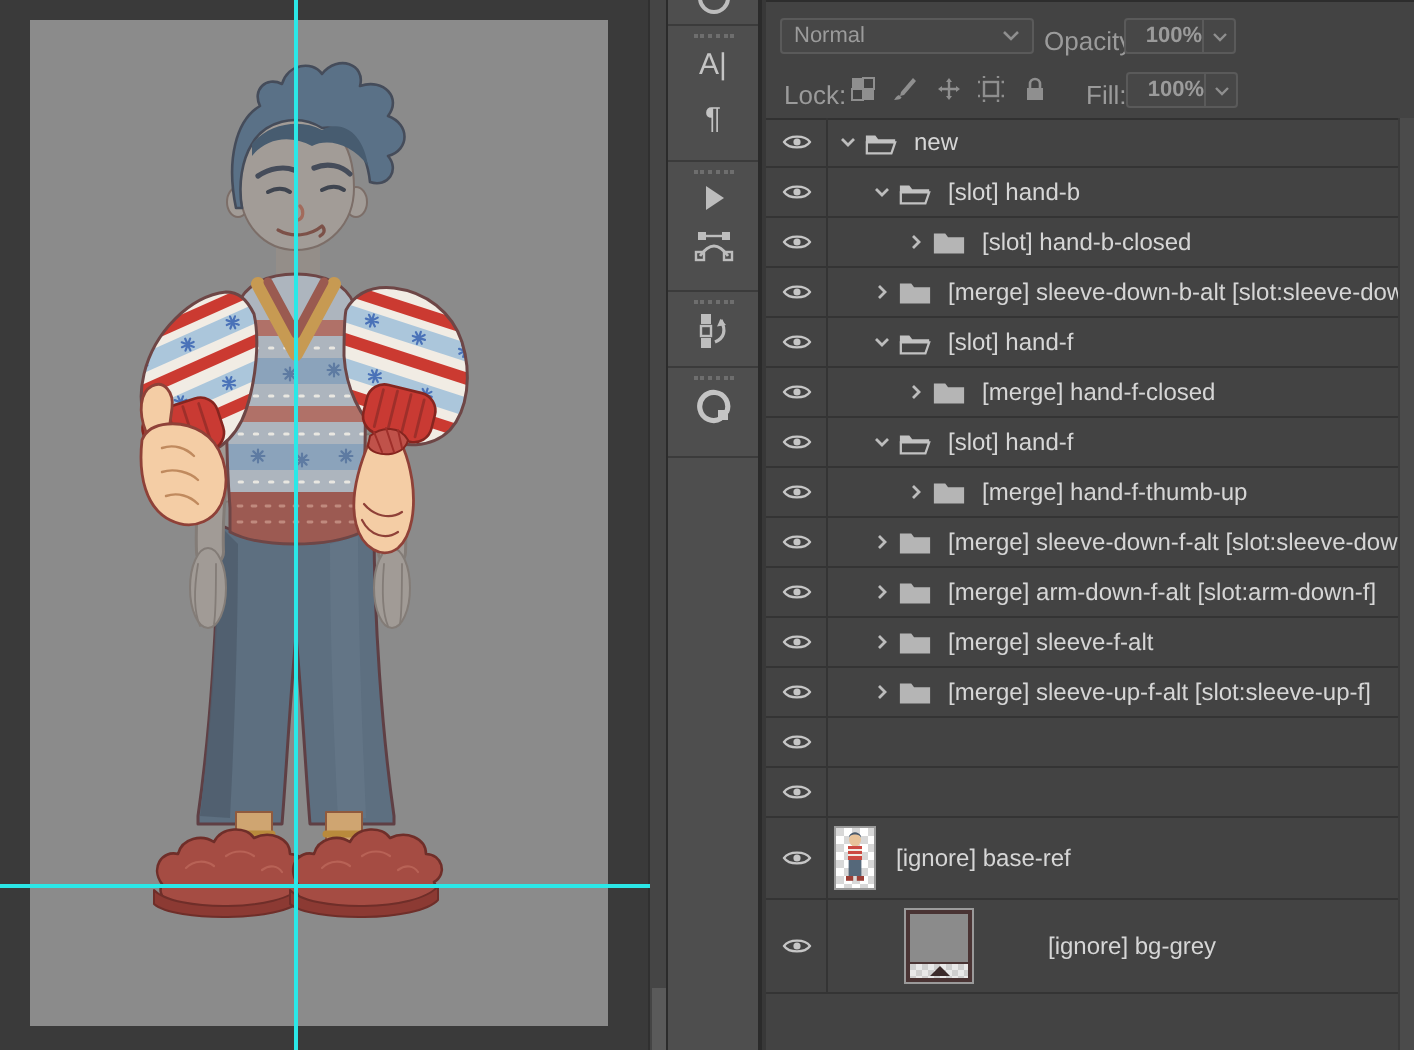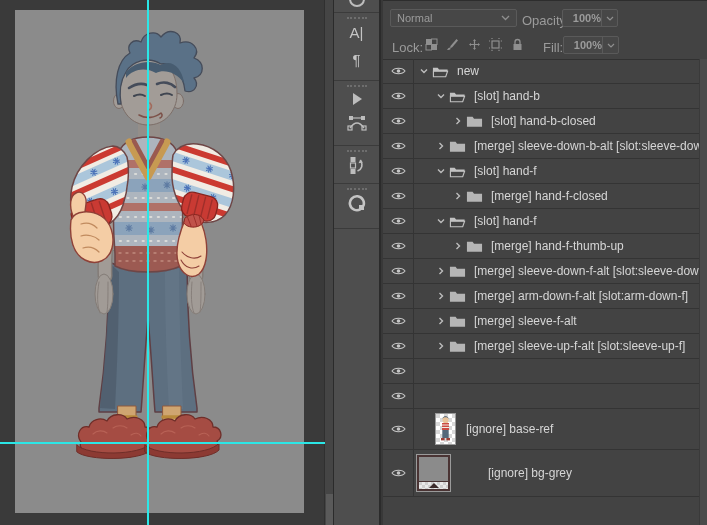--- a/index.html
+++ b/index.html
@@ -31,22 +31,22 @@
         border:1px solid #5a5a5a;border-radius:2px;color:#9b9b9b;font-size:11px;box-sizing:border-box;}
   .blend{left:7px;top:8px;width:127px;height:18px;padding:0 6px;justify-content:space-between;}
   .opacity-combo{left:179px;top:8px;width:56px;height:18px;}
   .fill-combo{left:180px;top:35px;width:56px;height:18px;}
   .combo .val{flex:1;padding-left:6px;font-weight:bold;}
   .combo .arrow{width:15px;align-self:stretch;border-left:1px solid #5a5a5a;display:flex;align-items:center;justify-content:center;}
   .lockicon{position:absolute;top:37px;width:13px;height:13px;}
 
   .rows{position:absolute;left:0;right:7px;top:58px;}
   .layer-row{position:relative;display:flex;align-items:center;height:24px;border-bottom:1px solid #343434;}
-  .layer-row.th1{height:40px;gap:18px;}
-  .layer-row.th2{height:46px;}
+  .layer-row.th1{height:40px;}
+  .layer-row.th2{height:46px;gap:36px;}
   .eye-cell{width:30px;align-self:stretch;flex:none;border-right:1px solid #343434;display:flex;align-items:center;justify-content:center;}
   .eye{width:15px;height:10px;}
   .chev{width:10px;height:10px;flex:none;margin-right:3px;}
   .fold{width:17px;height:13px;flex:none;margin-right:8px;}
   .lname{font-size:12px;color:#d6d6d6;white-space:nowrap;}
   .ind0{padding-left:5px;} .ind1{padding-left:22px;} .ind2{padding-left:39px;}
   .rowc{display:flex;align-items:center;flex:1;}
   .thumb-base{width:21px;height:32px;margin-left:3px;flex:none;border:1px solid #9a9a9a;box-sizing:border-box;
       background:repeating-conic-gradient(#ffffff 0% 25%, #d8d8d8 0% 50%) 0 0/8px 8px;}
   .thumb-base svg{display:block;width:100%;height:100%;}

